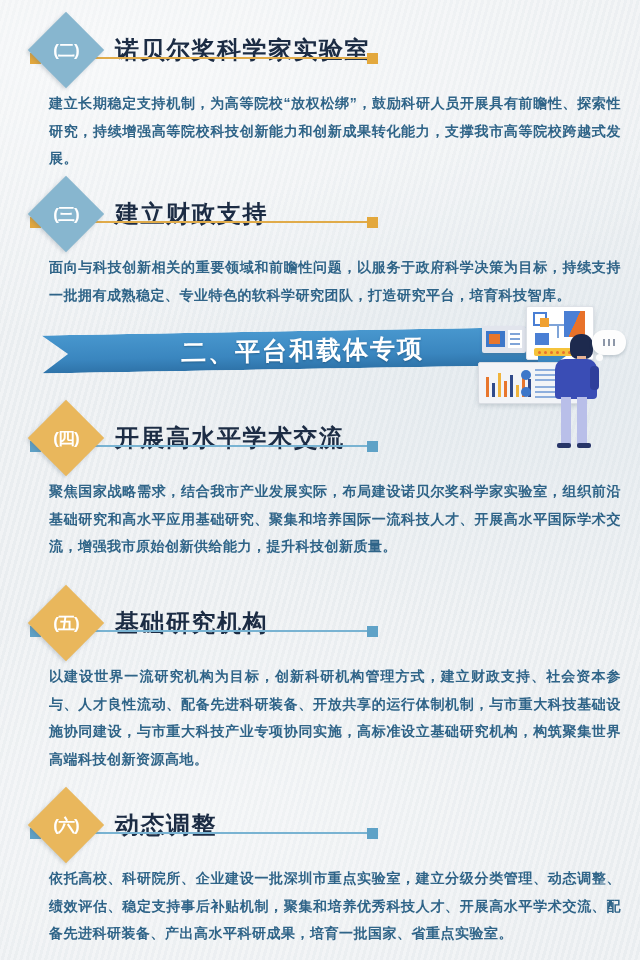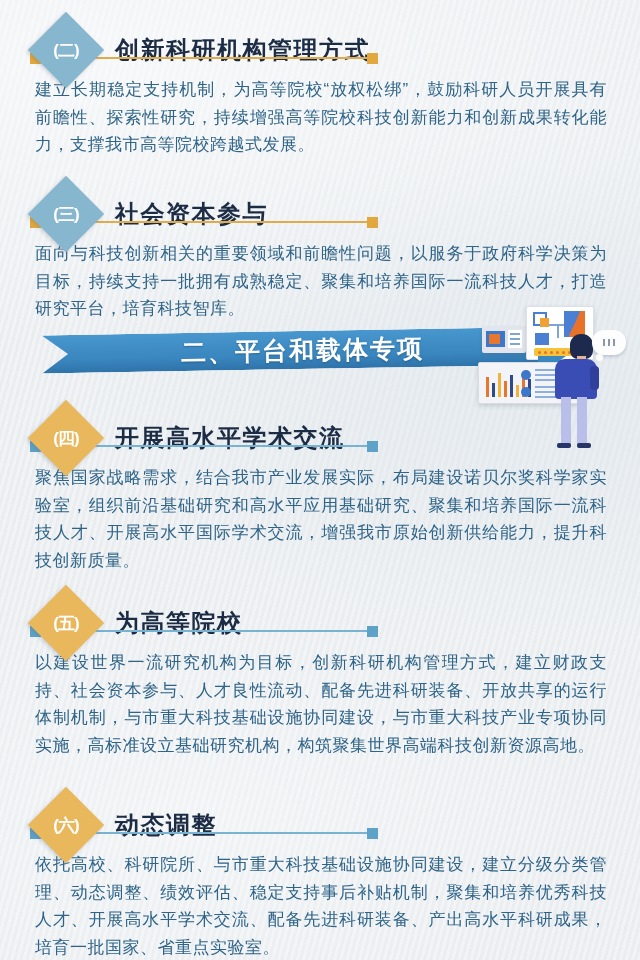--- a/index.html
+++ b/index.html
@@ -25,23 +25,23 @@
   .d-gold{background:#e9b75c;}
   .dnum{position:absolute;inset:0;display:flex;align-items:center;justify-content:center;
         color:#ffffff;font-size:17px;font-weight:600;letter-spacing:-1px;}
   .sec-title{position:absolute;left:115px;top:22px;margin:0;
         font-size:24px;font-weight:700;color:#1c2c44;letter-spacing:1.5px;}
   .divider{position:absolute;left:30px;top:45px;width:348px;height:2px;z-index:2;}
   .divider .sq{position:absolute;width:11px;height:11px;top:-4.5px;}
   .divider .sq.l{left:0;} .divider .sq.r{right:0;}
   .line-gold{background:#e0ab4a;} .line-gold .sq{background:#e3a83d;}
   .line-blue{background:#79b3d2;} .line-blue .sq{background:#5fa2c7;}
-  .sec-body{position:absolute;left:35px;top:64px;width:572px;margin:0;
-        font-size:17px;line-height:27.5px;color:#2f6488;letter-spacing:.5px;
-        text-align:justify;font-weight:400;}
+  .sec-body{position:absolute;left:35px;top:64px;width:572px;margin:14px;
+        font-size:14px;line-height:27.5px;color:#2f6488;letter-spacing:.5px;
+        text-align:justify;font-weight:700;}
 
   .ribbon{position:absolute;left:42px;top:331px;width:521px;height:38px;z-index:1;
         background:linear-gradient(180deg,#4897ce 0%,#3a86bf 65%,#2e73a9 100%);
         clip-path:polygon(0 0,100% 0,100% 100%,0 100%,26px 50%);
         transform:rotate(-1deg);
         box-shadow:0 3px 6px rgba(60,90,110,.28);
         display:flex;align-items:center;justify-content:center;}
   .ribbon-label{color:#fff;font-size:25px;font-weight:700;letter-spacing:2px;
         text-shadow:0 1px 2px rgba(0,40,70,.35);}
 
@@ -98,39 +98,39 @@
 </head>
 <body>
 
 <div class="page">
 
   <section class="sec" style="top:12px">
     <div class="dwrap">
       <div class="dsq d-blue"></div>
       <span class="dnum">(二)</span>
     </div>
-    <h2 class="sec-title">创新科研机构管理方式</h2>
+    <h2 class="sec-title">诺贝尔奖科学家实验室</h2>
     <div class="divider line-gold">
       <span class="sq l"></span>
       <span class="sq r"></span>
     </div>
     <p class="sec-body">建立长期稳定支持机制，为高等院校“放权松绑”，鼓励科研人员开展具有前瞻性、探索性研究，持续增强高等院校科技创新能力和创新成果转化能力，支撑我市高等院校跨越式发展。</p>
   </section>
 
   <section class="sec" style="top:176px">
     <div class="dwrap">
       <div class="dsq d-blue"></div>
       <span class="dnum">(三)</span>
     </div>
-    <h2 class="sec-title">社会资本参与</h2>
+    <h2 class="sec-title">建立财政支持</h2>
     <div class="divider line-gold">
       <span class="sq l"></span>
       <span class="sq r"></span>
     </div>
-    <p class="sec-body">面向与科技创新相关的重要领域和前瞻性问题，以服务于政府科学决策为目标，持续支持一批拥有成熟稳定、聚集和培养国际一流科技人才，打造研究平台，培育科技智库。</p>
+    <p class="sec-body">面向与科技创新相关的重要领域和前瞻性问题，以服务于政府科学决策为目标，持续支持一批拥有成熟稳定、专业特色的软科学研究团队，打造研究平台，培育科技智库。</p>
   </section>
 
   <div class="ribbon">
     <span class="ribbon-label">二、平台和载体专项</span>
   </div>
 
   <div class="illus">
     <div class="il-card-small">
       <div class="ics-blue"></div>
       <div class="ics-orange"></div>
@@ -211,34 +211,34 @@
       <span class="sq r"></span>
     </div>
     <p class="sec-body">聚焦国家战略需求，结合我市产业发展实际，布局建设诺贝尔奖科学家实验室，组织前沿基础研究和高水平应用基础研究、聚集和培养国际一流科技人才、开展高水平国际学术交流，增强我市原始创新供给能力，提升科技创新质量。</p>
   </section>
 
   <section class="sec" style="top:585px">
     <div class="dwrap">
       <div class="dsq d-gold"></div>
       <span class="dnum">(五)</span>
     </div>
-    <h2 class="sec-title">为高等院校</h2>
+    <h2 class="sec-title">基础研究机构</h2>
     <div class="divider line-blue">
       <span class="sq l"></span>
       <span class="sq r"></span>
     </div>
     <p class="sec-body">以建设世界一流研究机构为目标，创新科研机构管理方式，建立财政支持、社会资本参与、人才良性流动、配备先进科研装备、开放共享的运行体制机制，与市重大科技基础设施协同建设，与市重大科技产业专项协同实施，高标准设立基础研究机构，构筑聚集世界高端科技创新资源高地。</p>
   </section>
 
   <section class="sec" style="top:787px">
     <div class="dwrap">
       <div class="dsq d-gold"></div>
       <span class="dnum">(六)</span>
     </div>
     <h2 class="sec-title">动态调整</h2>
     <div class="divider line-blue">
       <span class="sq l"></span>
       <span class="sq r"></span>
     </div>
-    <p class="sec-body">依托高校、科研院所、与市重大科技基础设施协同建设，建立分级分类管理、动态调整、绩效评估、稳定支持事后补贴机制，聚集和培养优秀科技人才、开展高水平学术交流、配备先进科研装备、产出高水平科研成果，培育一批国家、省重点实验室。</p>
+    <p class="sec-body">依托高校、科研院所、企业建设一批深圳市重点实验室，建立分级分类管理、动态调整、绩效评估、稳定支持事后补贴机制，聚集和培养优秀科技人才、开展高水平学术交流、配备先进科研装备、产出高水平科研成果，培育一批国家、省重点实验室。</p>
   </section>
 
 </div>
 
 </body></html>

